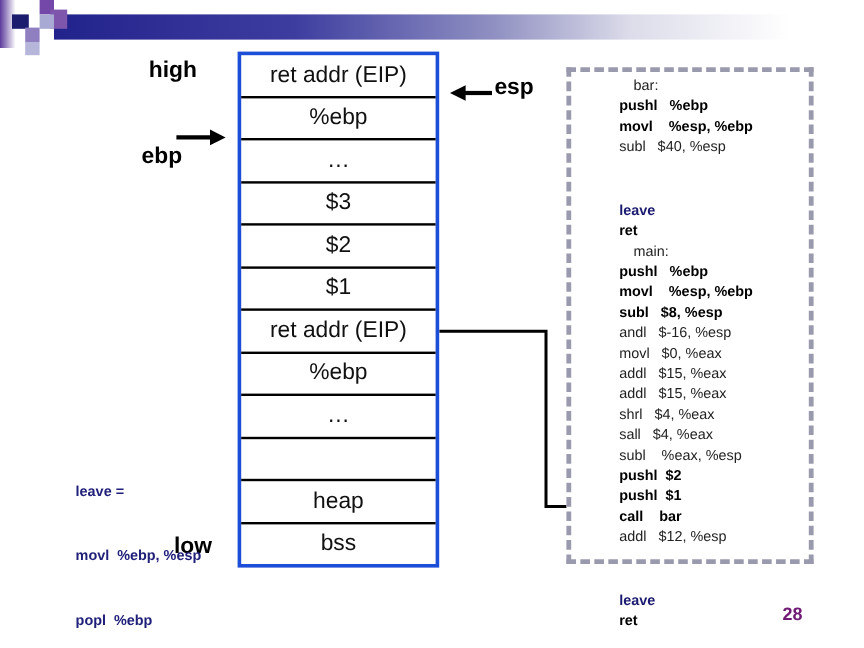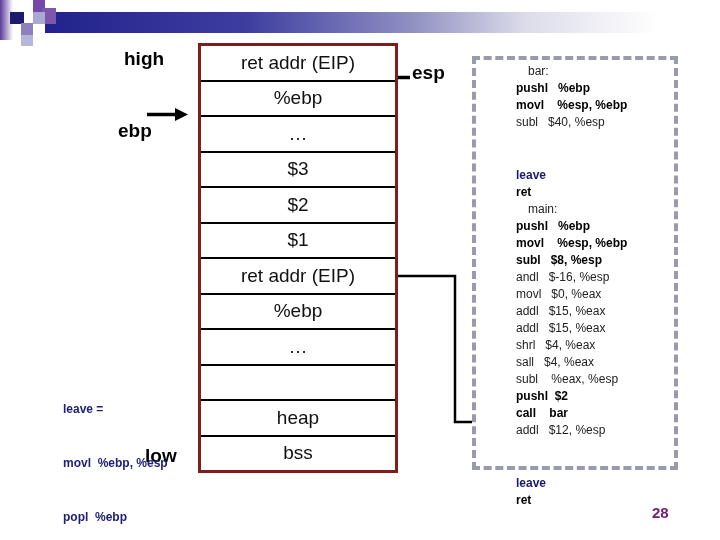--- a/index.html
+++ b/index.html
@@ -11,22 +11,22 @@
   .abs { position:absolute; }
 
   
   .deco-strip { left:0; top:0; width:13px; height:40px;
     background:linear-gradient(to right,#5b3a9b,#ffffff); }
   .deco-bar { left:45px; top:12px; width:667px; height:21px;
     background:linear-gradient(to right,#22228c 0%,#3d3da0 30%,#9090c2 55%,#dcdcea 72%,#ffffff 92%); }
   .deco-sq { position:absolute; }
 
   
-  .stack { left:198px; top:43px; width:200px; height:430px;
-    border:3px solid #7f1d1d; display:flex; flex-direction:column; background:#fff; }
+  .stack { left:198px; top:43px; width:168px; height:430px;
+    border:3px solid #1d4ed8; display:flex; flex-direction:column; background:#fff; }
   .stack-row { flex:1; border-bottom:2px solid #000;
     display:flex; align-items:center; justify-content:center;
     font-size:19px; color:#111; }
   .stack-row:last-child { border-bottom:none; }
 
   
   .side-label { font-weight:bold; font-size:19px; color:#000; }
   .lbl-high { left:124px; top:48px;text-align:center; }
   .lbl-ebp  { left:118px; top:104px;margin-top:16px; }
   .lbl-esp  { left:412px; top:62px; }
@@ -176,20 +176,21 @@
 
     <div class="code-line ins">shrl   $4, %eax</div>
 
     <div class="code-line ins">sall   $4, %eax</div>
 
     <div class="code-line ins">subl    %eax, %esp</div>
 
 
     <div class="code-line ins bold">pushl  $2</div>
 
+    <div class="code-line ins bold">pushl  $1</div>
 
     <div class="code-line ins bold">call    bar</div>
 
     <div class="code-line ins">addl   $12, %esp</div>
 
     <div class="code-line ins navy">leave</div>
 
     <div class="code-line ins bold">ret</div>
   </div>
 

